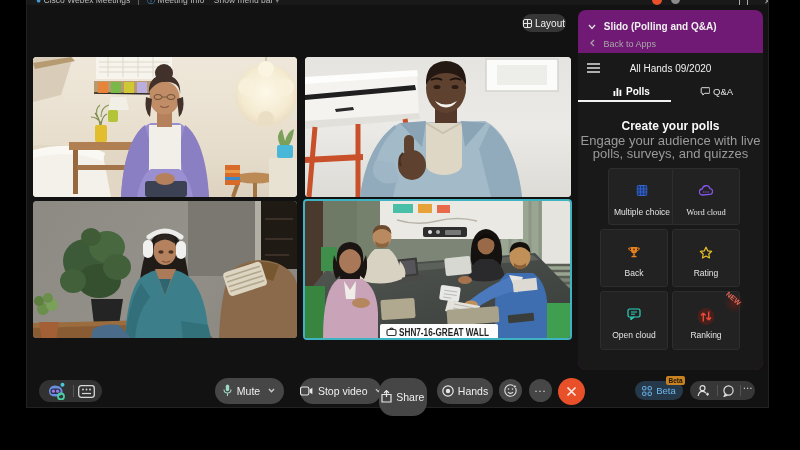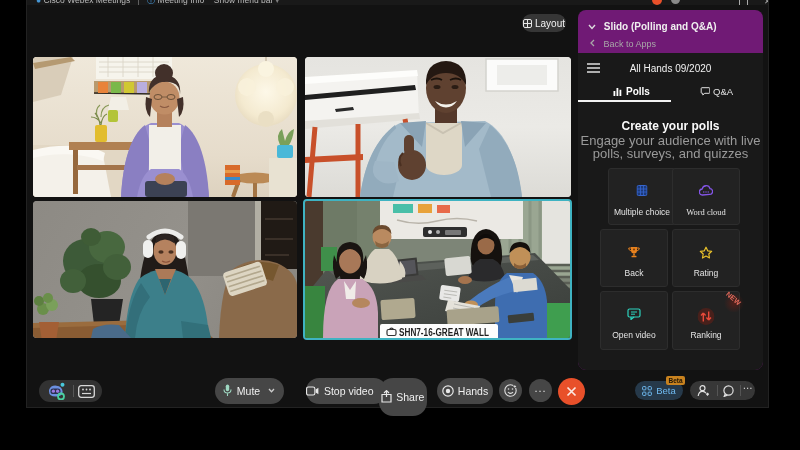--- a/index.html
+++ b/index.html
@@ -320,21 +320,21 @@
         <rect x="2.8" y="0.5" width="3.4" height="6.8" rx="1.7" fill="#9fd8c2"></rect>
         <path d="M1 5.5 a3.5 3.5 0 0 0 7 0" fill="none" stroke="#9fd8c2" stroke-width="1.1"></path>
         <line x1="4.5" y1="9.3" x2="4.5" y2="12" stroke="#9fd8c2" stroke-width="1.1"></line>
       </svg>
       <span>Mute</span>
       <svg width="7" height="5" viewBox="0 0 7 5" style="margin-left:4px;">
             <path d="M1 1 L3.5 3.8 L6 1" fill="none" stroke="#ccc" stroke-width="1.3"></path>
           </svg>
     </div>
 
-    <div class="pill" style="left:279px;top:36.5px;width:81px;height:26.5px;">
+    <div class="pill" style="left:273px;top:36.5px;width:81px;height:26.5px;">
       <svg width="14" height="10" viewBox="0 0 14 10" style="margin-right:1px;">
         <rect x="0.6" y="0.6" width="9" height="8.8" rx="2" fill="none" stroke="#e8e8e8" stroke-width="1.2"></rect>
         <path d="M10.5 3.5 L13.4 1.6 V8.4 L10.5 6.5 Z" fill="#e8e8e8"></path>
       </svg>
       <span>Stop video</span>
       <svg width="7" height="5" viewBox="0 0 7 5" style="margin-left:3px;">
             <path d="M1 1 L3.5 3.8 L6 1" fill="none" stroke="#ccc" stroke-width="1.3"></path>
           </svg>
     </div>
 
@@ -475,21 +475,21 @@
             <path d="M7 1.2 L8.7 4.8 L12.7 5.3 L9.8 8 L10.5 12 L7 10 L3.5 12 L4.2 8 L1.3 5.3 L5.3 4.8 Z" fill="none" stroke="#e8c02a" stroke-width="1.2" stroke-linejoin="round"></path>
           </svg>
           <div class="plabel">Rating</div>
         </div>
         <div class="ptile" style="left:0;top:123px;height:59px;">
           <svg class="picon" width="14" height="12" viewBox="0 0 14 12">
             <rect x="1" y="1" width="12" height="8" rx="1.5" fill="none" stroke="#2dd4bf" stroke-width="1.2"></rect>
             <path d="M4 9 v2.5 L7 9" fill="none" stroke="#2dd4bf" stroke-width="1.2"></path>
             <path d="M4 4 h6 M4 6.2 h4" stroke="#2dd4bf" stroke-width="1"></path>
           </svg>
-          <div class="plabel">Open video</div>
+          <div class="plabel">Open cloud</div>
         </div>
         <div class="ptile" style="left:72px;top:123px;height:59px;">
           <svg class="picon" width="17" height="17" viewBox="0 0 17 17">
             <circle cx="8.5" cy="8.5" r="8.5" fill="rgba(120,30,20,0.45)"></circle>
             <path d="M5.8 13.5 V5 M5.8 5 L3.5 7.5 M5.8 5 L8.1 7.5" fill="none" stroke="#e84a3a" stroke-width="1.4"></path>
             <path d="M11.2 3.5 V12 M11.2 12 L8.9 9.5 M11.2 12 L13.5 9.5" fill="none" stroke="#e84a3a" stroke-width="1.4"></path>
           </svg>
           <div class="plabel">Ranking</div>
           <div class="abs" style="left:50px;top:2px;width:22px;height:18px;background:radial-gradient(circle,rgba(120,30,20,0.55),rgba(120,30,20,0) 70%);"></div>
           <div class="abs" style="left:52px;top:3px;color:#e0685a;font-size:7px;font-weight:bold;transform:rotate(40deg);letter-spacing:0.3px;">NEW</div>

